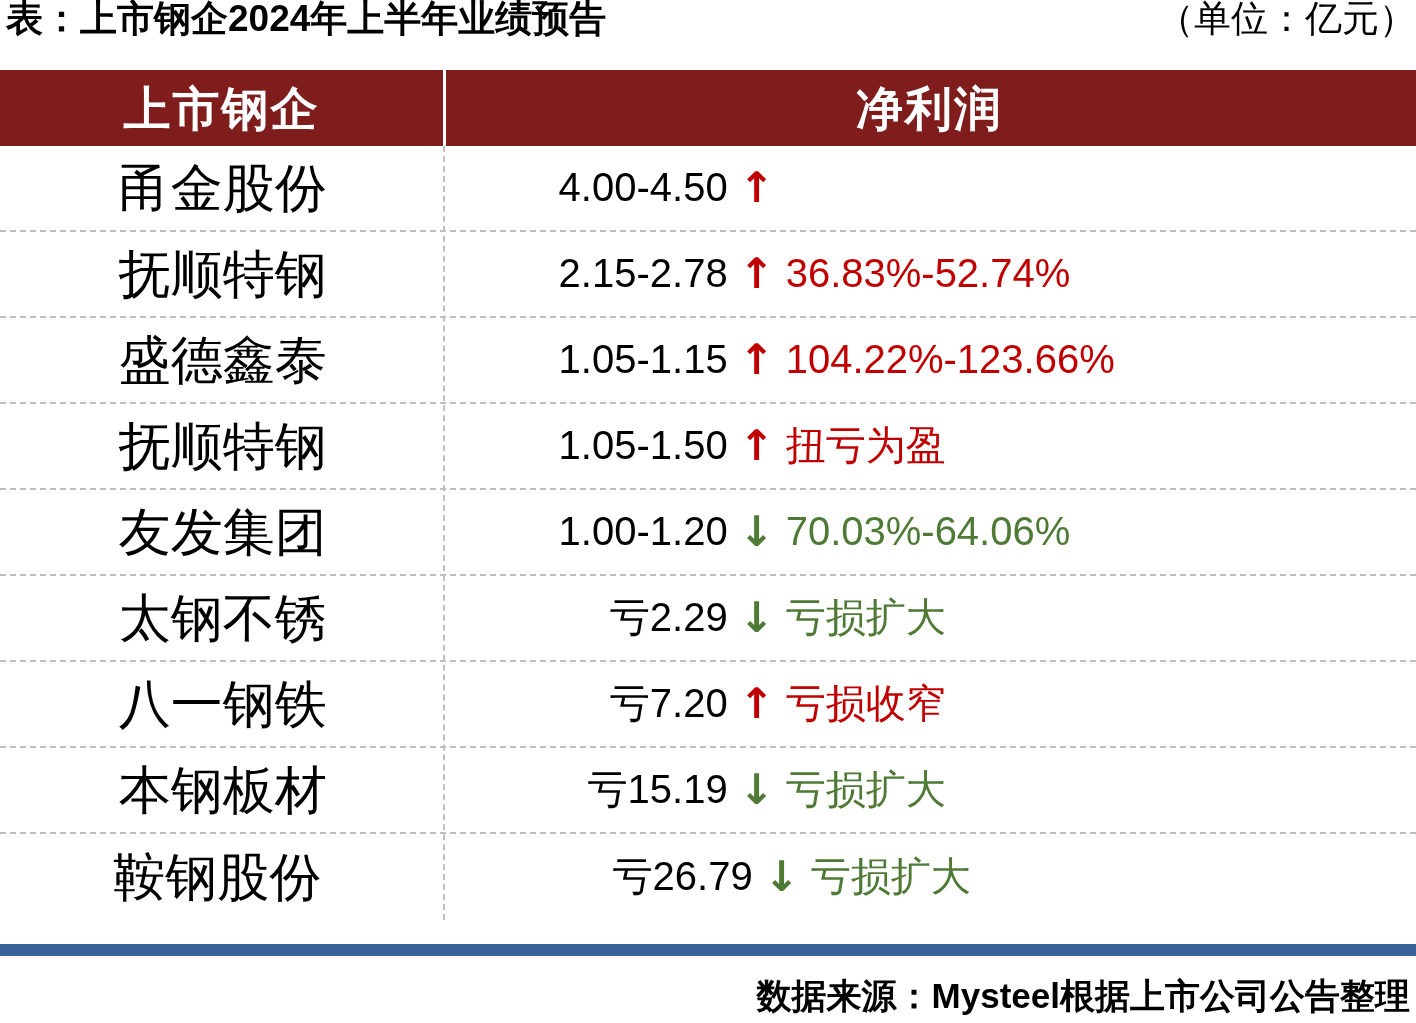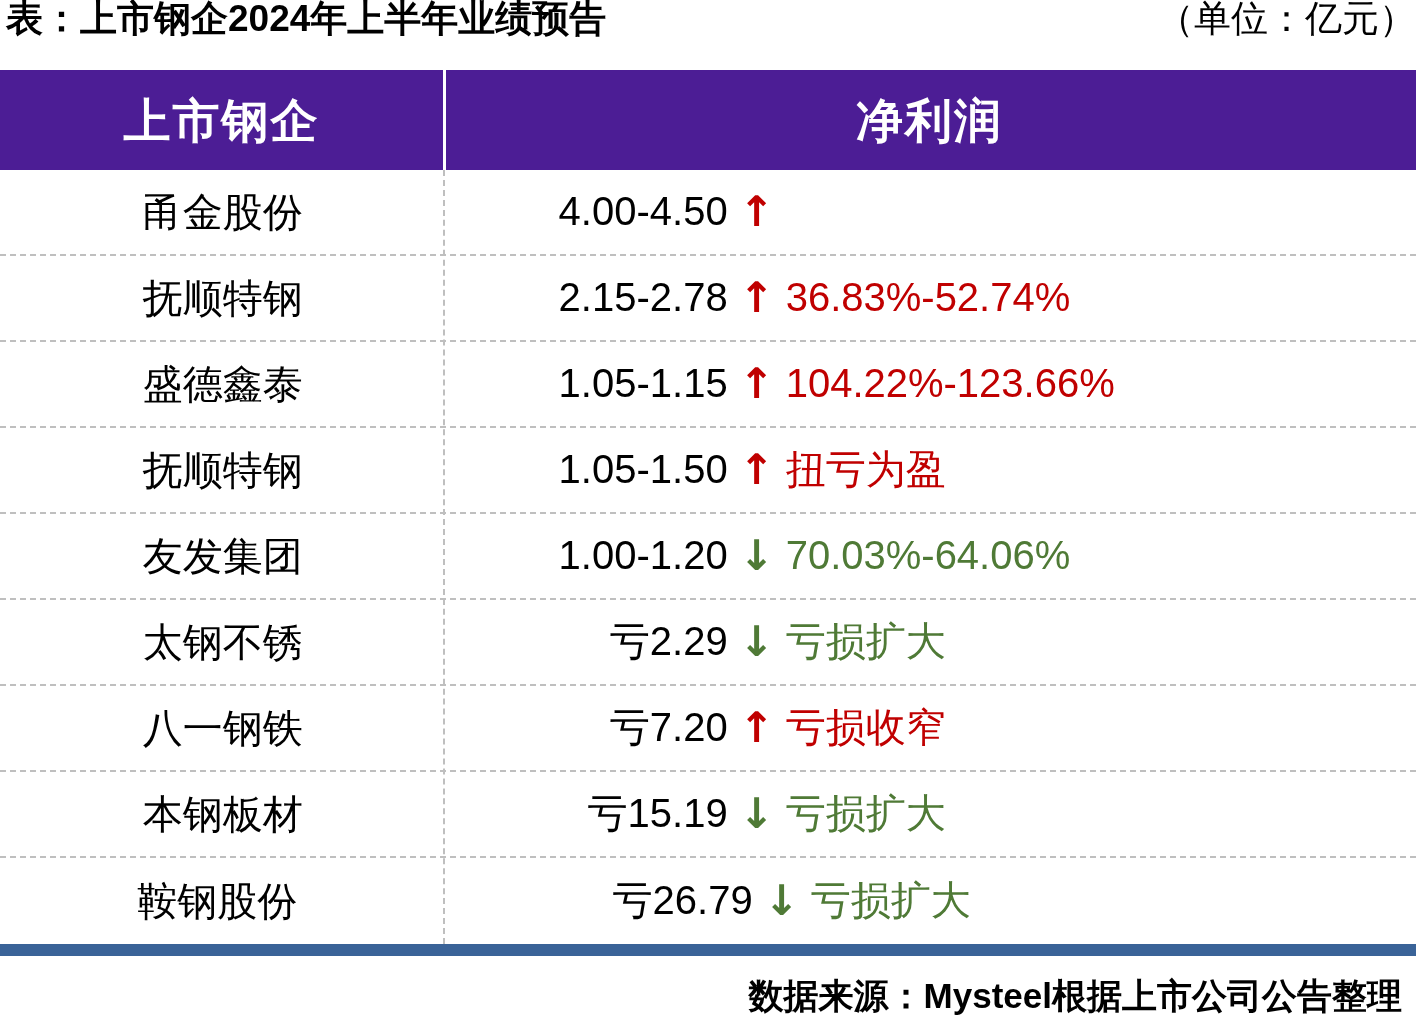--- a/index.html
+++ b/index.html
@@ -51,22 +51,22 @@
   
   .table {
     position: absolute;
     left: 0;
     top: 70px;
     width: 1416px;
   }
 
   .thead {
     position: relative;
-    height: 100px;
-    background: #4c1d95;
+    height: 76px;
+    background: #7f1d1d;
     display: flex;
   }
   .th {
     display: flex;
     align-items: center;
     justify-content: center;
     color: #ffffff;
     font-size: 47px;
     font-weight: 700;
     line-height: 1;
@@ -94,21 +94,21 @@
     border-bottom: 2px dashed #BFBFBF;
     box-sizing: border-box;
   }
   .row:last-child { border-bottom: none; gap: 36px; }
 
   .cell-company {
     width: 443px;
     display: flex;
     align-items: center;
     justify-content: center;
-    font-size: 40px;
+    font-size: 52px;
     line-height: 1;
     white-space: nowrap;
     box-sizing: border-box;
     padding-right: 16px;
     margin-left: 11px;
   }
   .cell-profit {
     width: 973px;
     display: flex;
     box-sizing: border-box;
@@ -167,21 +167,21 @@
     height: 63px;
     display: flex;
     align-items: center;
     justify-content: flex-end;
   }
   .source-text {
     font-size: 35px;
     font-weight: 700;
     line-height: 1;
     white-space: nowrap;
-    padding-right: 14px;
+    padding-right: 6px;
     margin-top: 8px;
   }
 </style>
 </head>
 <body>
 
 <div id="page">
 
   <div class="title-row">
     <div class="title-text">表：上市钢企2024年上半年业绩预告</div>

